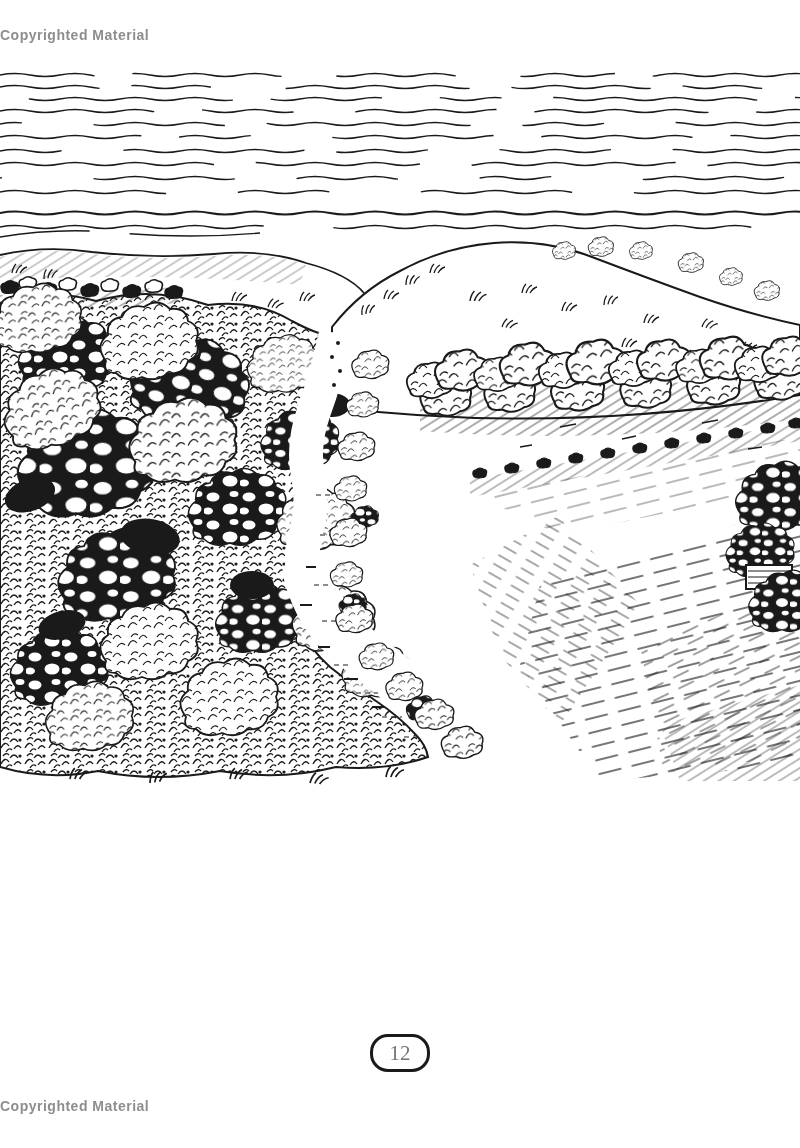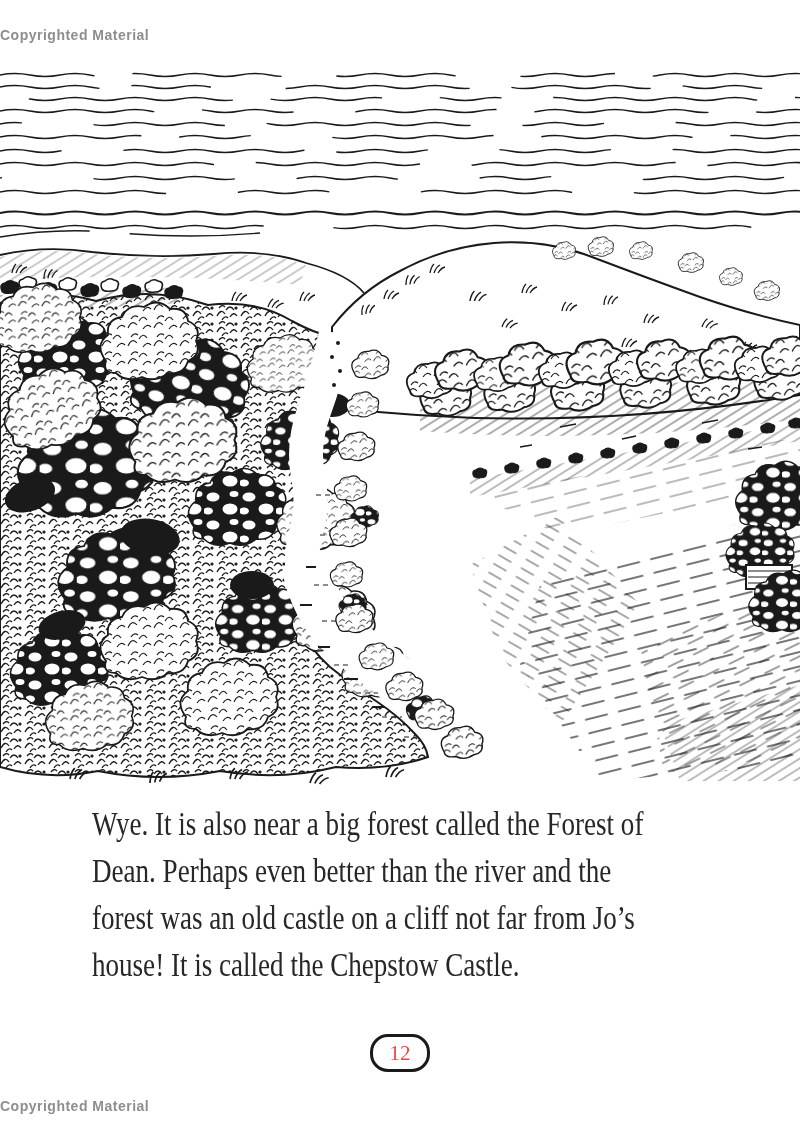--- a/index.html
+++ b/index.html
@@ -11,21 +11,21 @@
   .copyright.top{top:27px;}
   .copyright.bottom{top:1098px;}
   .illustration{position:absolute;top:65px;left:0;width:800px;height:730px;margin:0;}
   .bodytext{position:absolute;top:801px;left:92px;width:700px;color:#272727;}
   .bodytext .line{font-size:33px;line-height:47px;white-space:nowrap;
         transform:scaleX(.82);transform-origin:left center;}
   .pagenum{position:absolute;top:1034px;left:400px;transform:translateX(-50%);
         box-sizing:border-box;min-width:60px;height:32px;padding:16px 14px;
         border:3px solid #1a1a1a;border-radius:18px;
         display:flex;align-items:center;justify-content:center;
-        font-size:21px;color:#ef4444;background:#fff;}
+        font-size:21px;color:#737373;background:#fff;}
 </style>
 </head>
 <body>
 
 <div class="page">
 
   <div class="copyright top">Copyrighted Material</div>
 
   <figure class="illustration" role="img" aria-label="Black and white pen-and-ink drawing of the River Wye valley: a winding river between dense wooded banks on the left and open hatched fields on the right, with rolling hills and a lined sky above">
     <svg width="800" height="730" viewBox="0 0 800 730" xmlns="http://www.w3.org/2000/svg">
@@ -262,26 +262,20 @@
       <g stroke="#1a1a1a" stroke-width="1.4">
         <use href="#tuft" transform="translate(70,714) scale(1.2)"></use>
         <use href="#tuft" transform="translate(150,718) scale(1.2) rotate(-8)"></use>
         <use href="#tuft" transform="translate(230,714) scale(1.2)"></use>
         <use href="#tuft" transform="translate(310,718) scale(1.2) rotate(6)"></use>
         <use href="#tuft" transform="translate(386,712) scale(1.2)"></use>
       </g>
     </svg>
   </figure>
 
-  <div class="bodytext">
-    <div class="line">Wye. It is also near a big forest called the Forest of</div>
-    <div class="line">Dean. Perhaps even better than the river and the</div>
-    <div class="line">forest was an old castle on a cliff not far from Jo’s</div>
-    <div class="line">house! It is called the Chepstow Castle.</div>
-  </div>
 
   <div class="pagenum">
     <span>12</span>
   </div>
 
   <div class="copyright bottom">Copyrighted Material</div>
 
 </div>
 
 </body></html>

